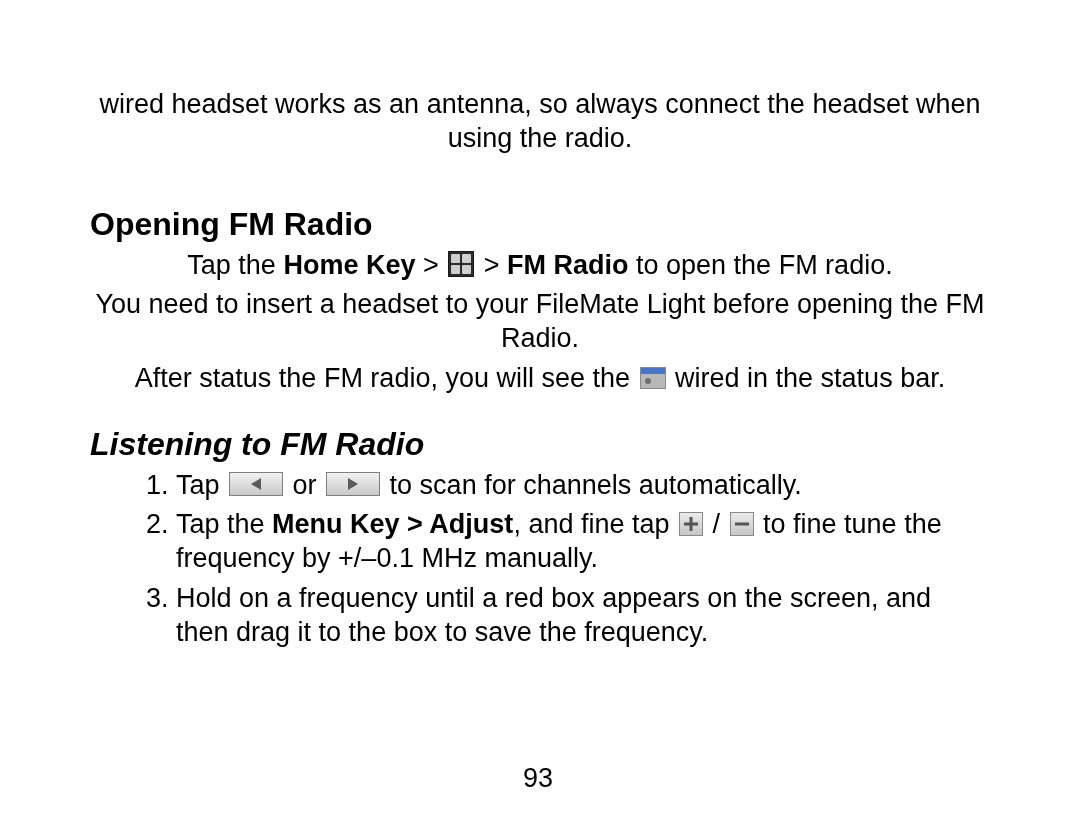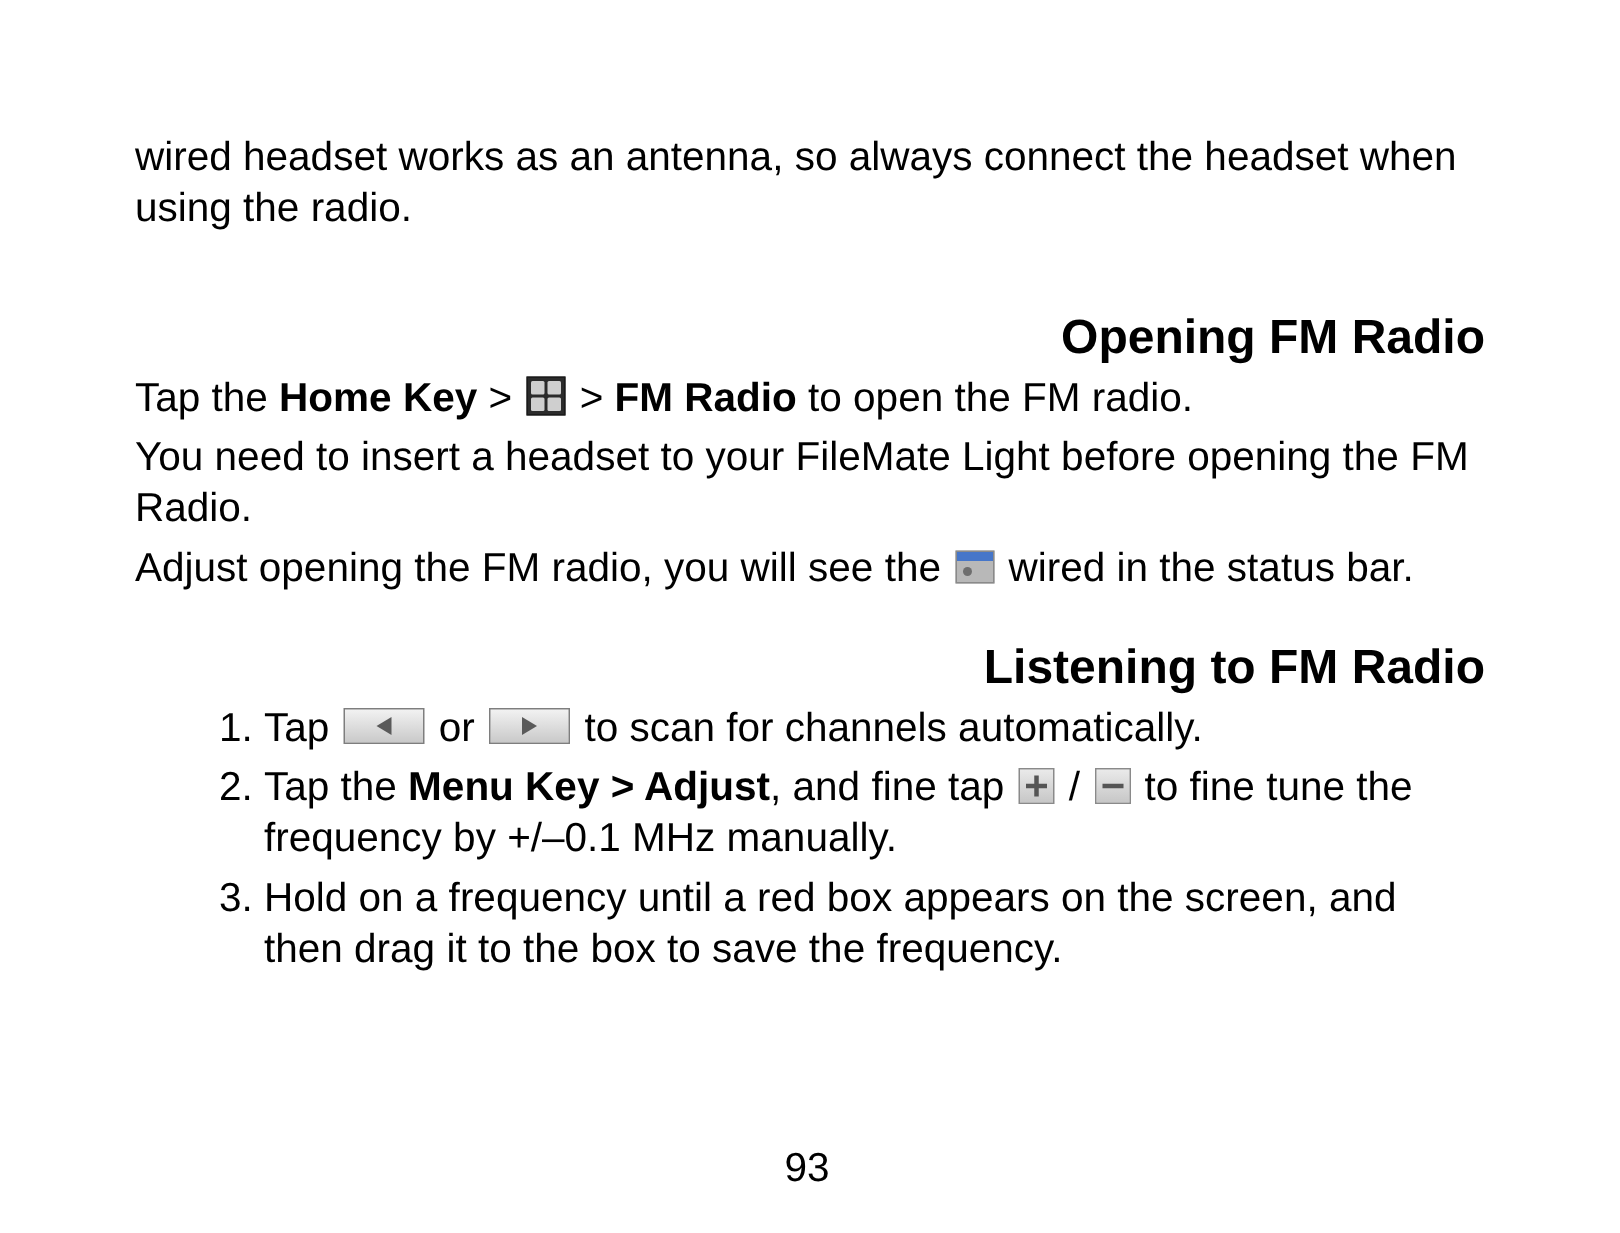--- a/index.html
+++ b/index.html
@@ -17,29 +17,30 @@
     height: 822px;
     padding: 88px 90px 0 90px;
     position: relative;
   }
   .body-text {
     font-size: 27px;
     line-height: 1.25;
   }
   .para {
     margin: 0 0 6px 0;
+    text-align: center;
   }
   .heading {
     font-size: 32px;
     font-weight: bold;
     margin: 50px 0 6px 0;
-    text-align: right;
   }
   .heading.tight {
     margin-top: 30px;
+    font-style: italic;
   }
   .bold {
     font-weight: bold;
   }
   ol.steps {
     margin: 4px 0 0 0;
     padding-left: 62px;
     font-size: 27px;
   }
   ol.steps li {
@@ -170,21 +171,21 @@
           <span></span>
           <span></span>
           <span></span>
         </span></span>
     <span> &gt; </span><span class="bold">FM Radio</span><span> to open the FM radio.</span>
   </p>
 
   <p class="para body-text">You need to insert a headset to your FileMate Light before opening the FM Radio.</p>
 
   <p class="para body-text">
-    <span>Adjust opening the FM radio, you will see the </span>
+    <span>After status the FM radio, you will see the </span>
     <span class="icon icon-radio"></span>
     <span> wired in the status bar.</span>
   </p>
 
   <h2 class="heading tight">Listening to FM Radio</h2>
 
   <ol class="steps">
     <li>
       <span>Tap </span>
       <span class="icon icon-btn left"><span class="tri"></span></span>

